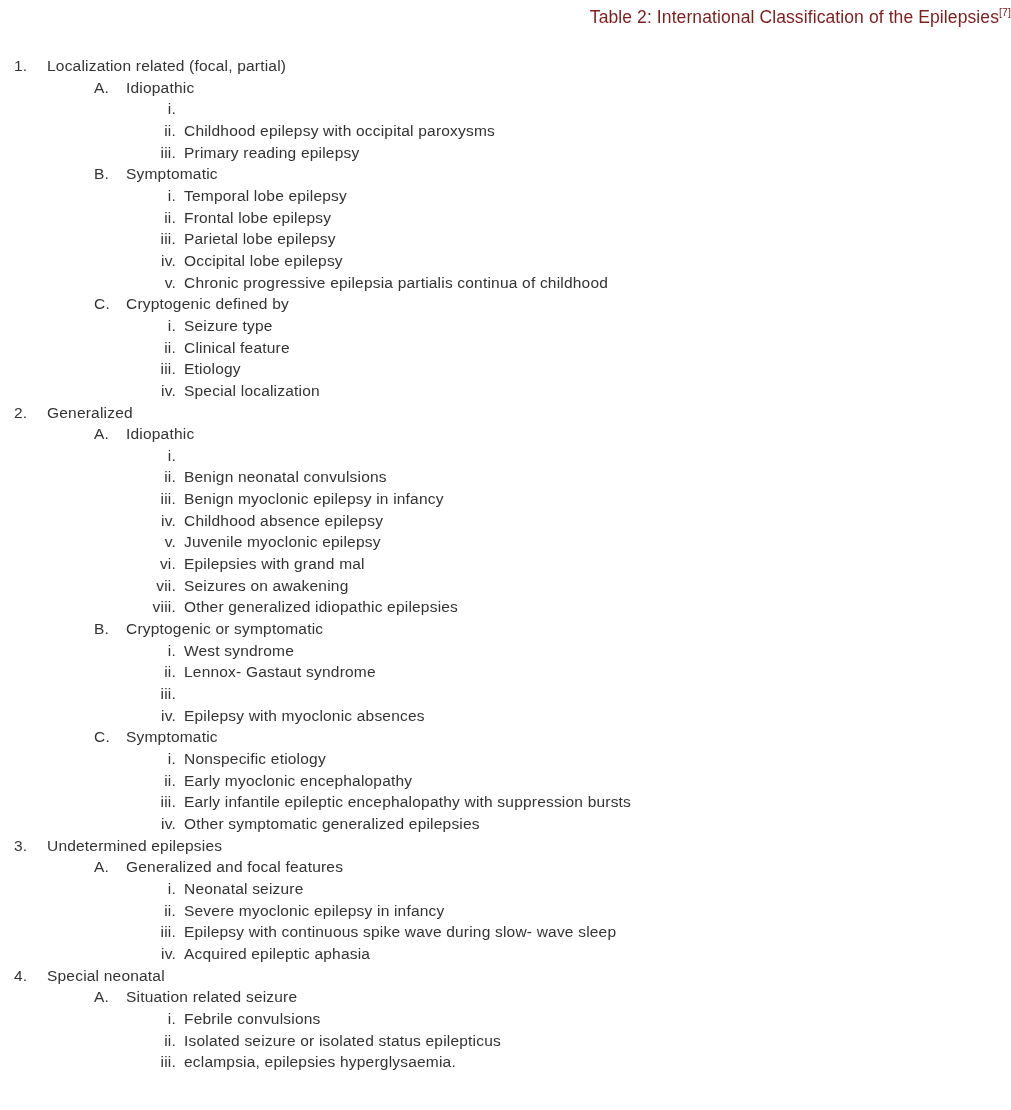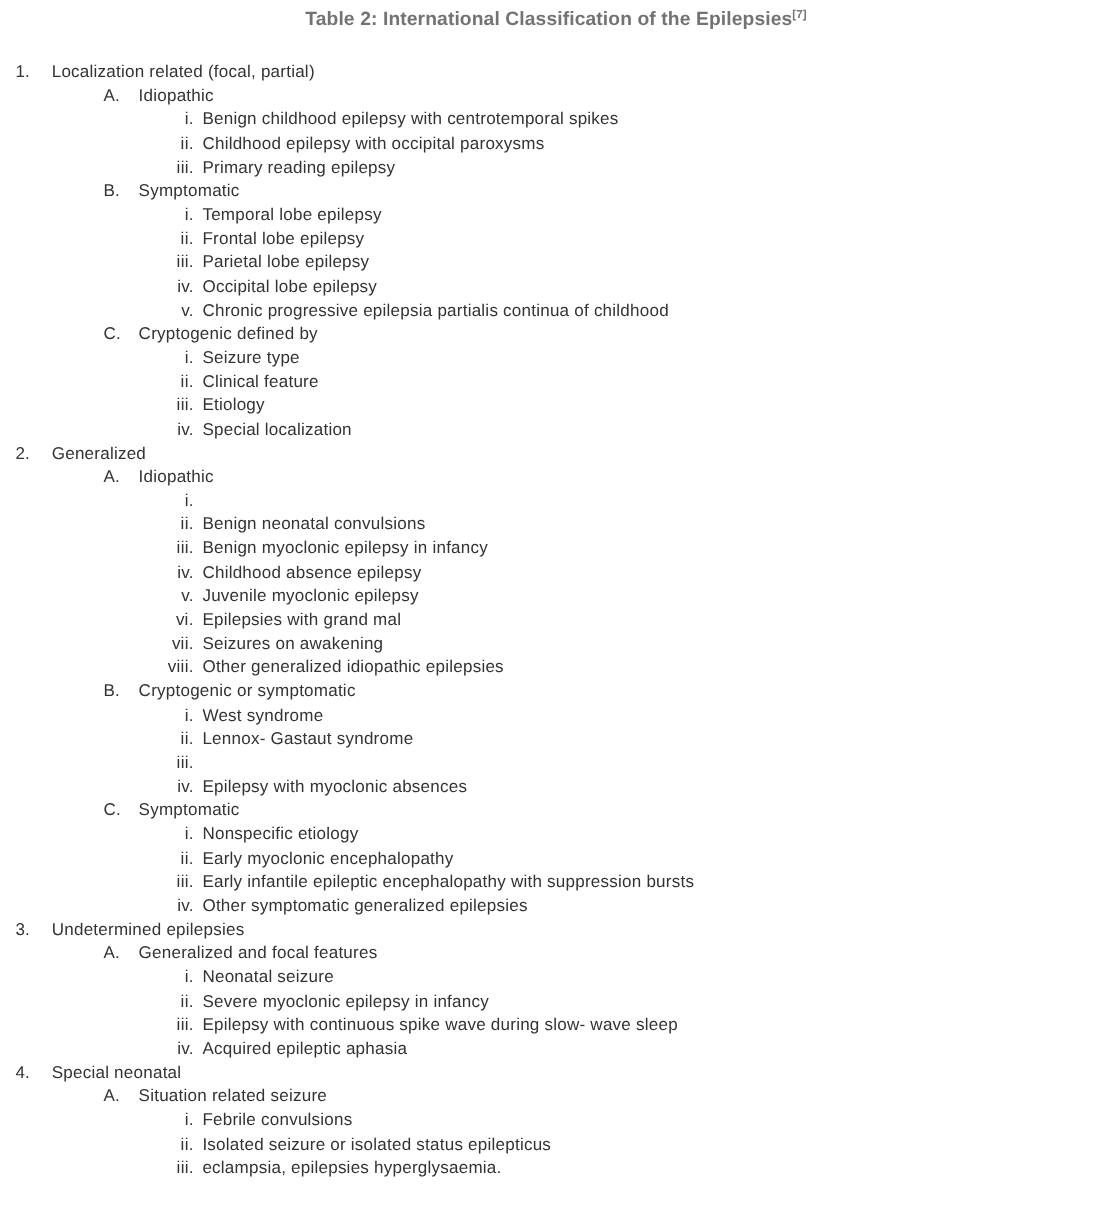--- a/index.html
+++ b/index.html
@@ -10,26 +10,25 @@
   body {
     width: 1011px;
     height: 1110px;
     overflow: hidden;
     font-family: "Liberation Sans", "DejaVu Sans", sans-serif;
     color: #333333;
     -webkit-font-smoothing: antialiased;
   }
   .page-title {
     padding-top: 5px;
-    text-align: center;
+    text-align: right;
     font-size: 17.5px;
     line-height: 24px;
     letter-spacing: 0.1px;
-    color: #737373;
-    font-weight: bold;
+    color: #7f1d1d;
   }
   .page-title sup {
     font-size: 10.5px;
     vertical-align: super;
     line-height: 0;
   }
   .outline {
     margin-top: 26px;
     font-size: 15.5px;
     letter-spacing: 0.2px;
@@ -67,21 +66,20 @@
     <div class="row l1">
       <span class="marker">1.</span>
       <span class="text">Localization related (focal, partial)</span>
     </div>
     <div class="row l2">
       <span class="marker">A.</span>
       <span class="text">Idiopathic</span>
     </div>
     <div class="row l3">
       <span class="marker">i.</span>
-      <span class="text">Benign childhood epilepsy with centrotemporal spikes</span>
     </div>
     <div class="row l3">
       <span class="marker">ii.</span>
       <span class="text">Childhood epilepsy with occipital paroxysms</span>
     </div>
     <div class="row l3">
       <span class="marker">iii.</span>
       <span class="text">Primary reading epilepsy</span>
     </div>
     <div class="row l2">

